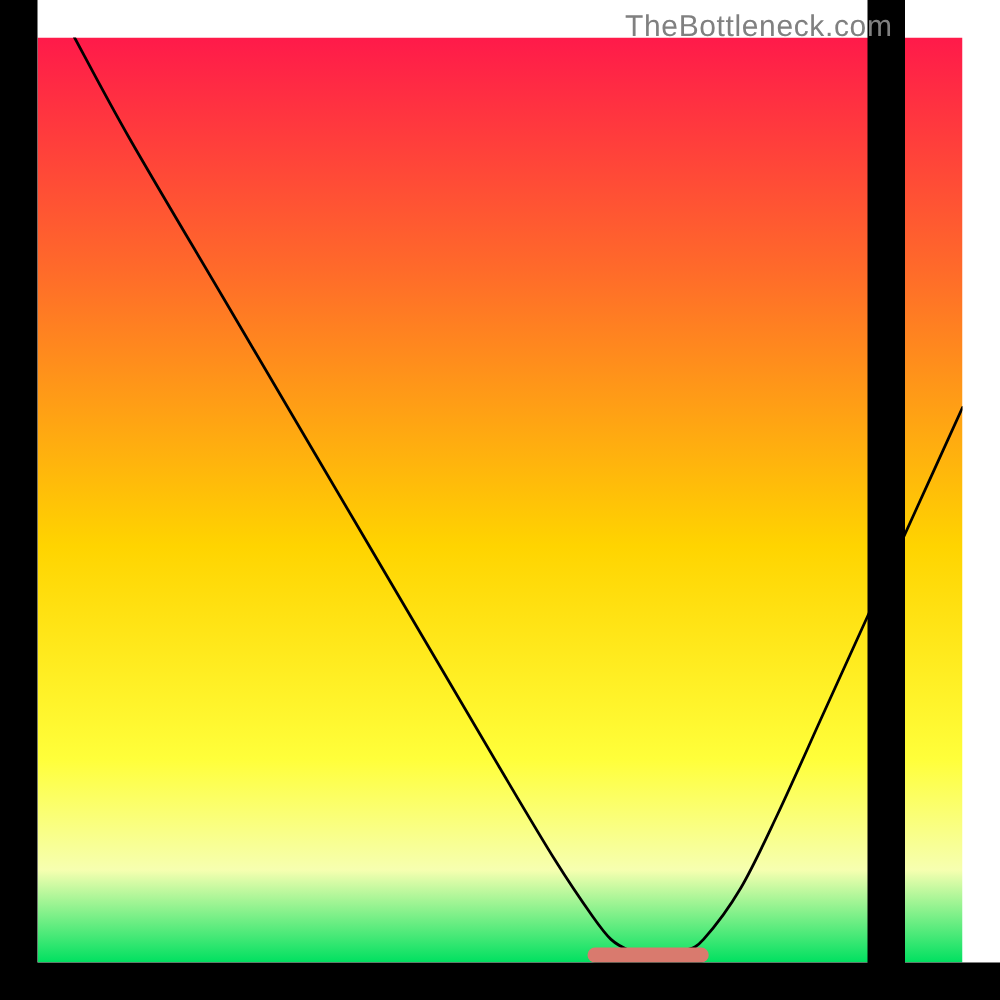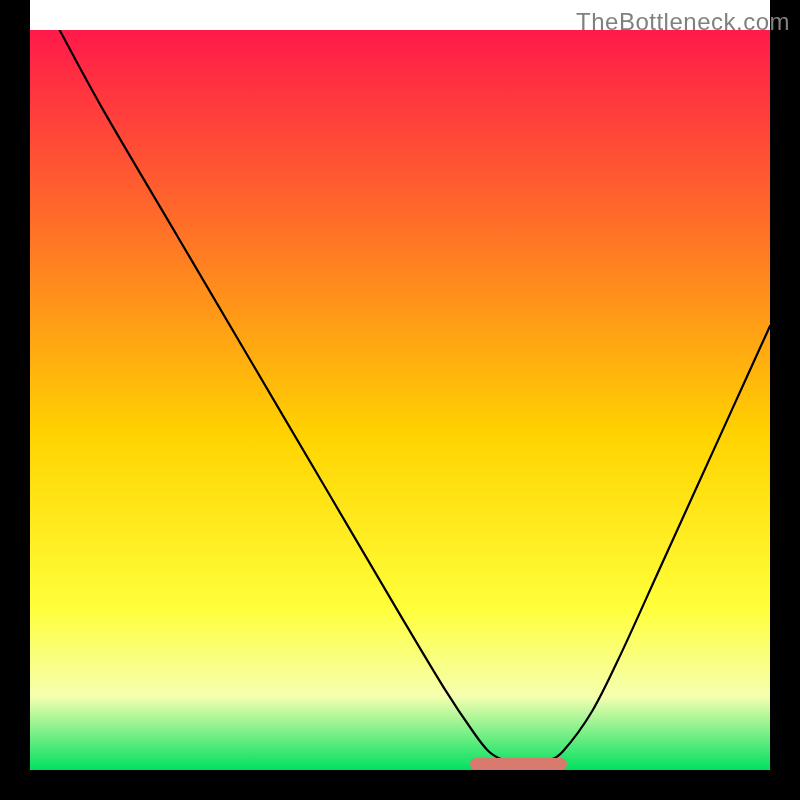--- a/index.html
+++ b/index.html
@@ -1,19 +1,19 @@
 <!DOCTYPE html>
 <html><head>
 <meta charset="utf-8">
 <style>
   * { margin: 0; padding: 0; box-sizing: border-box; }
   html, body { width: 800px; height: 800px; overflow: hidden; background: #fff; }
   .chart-container {
     position: relative;
-    width: 800px;
+    width: 724px;
     height: 800px;
   }
   .watermark {
     position: absolute;
     top: 8px;
     right: 10px;
     font-family: Arial, Helvetica, sans-serif;
     font-size: 24px;
     color: #808080;
     letter-spacing: 0.5px;

